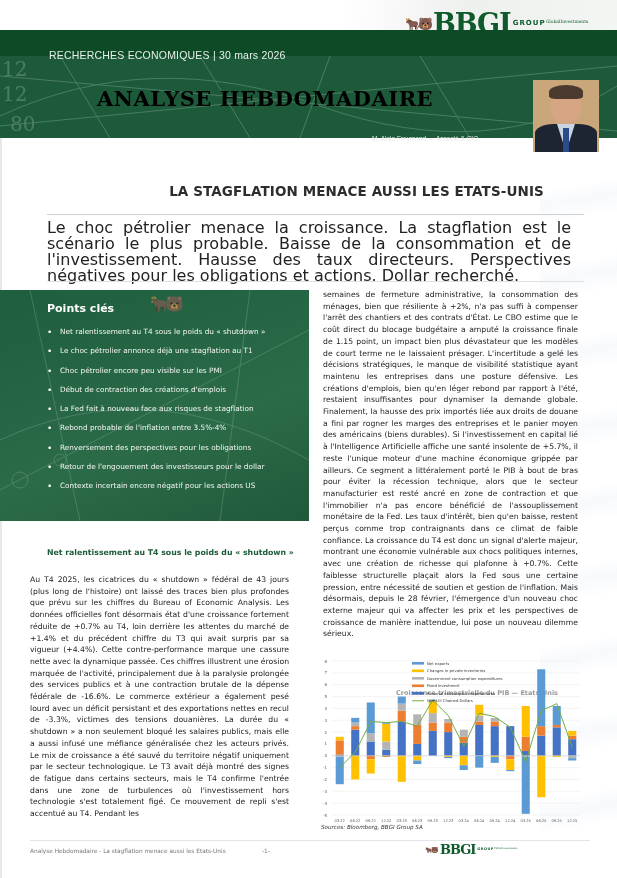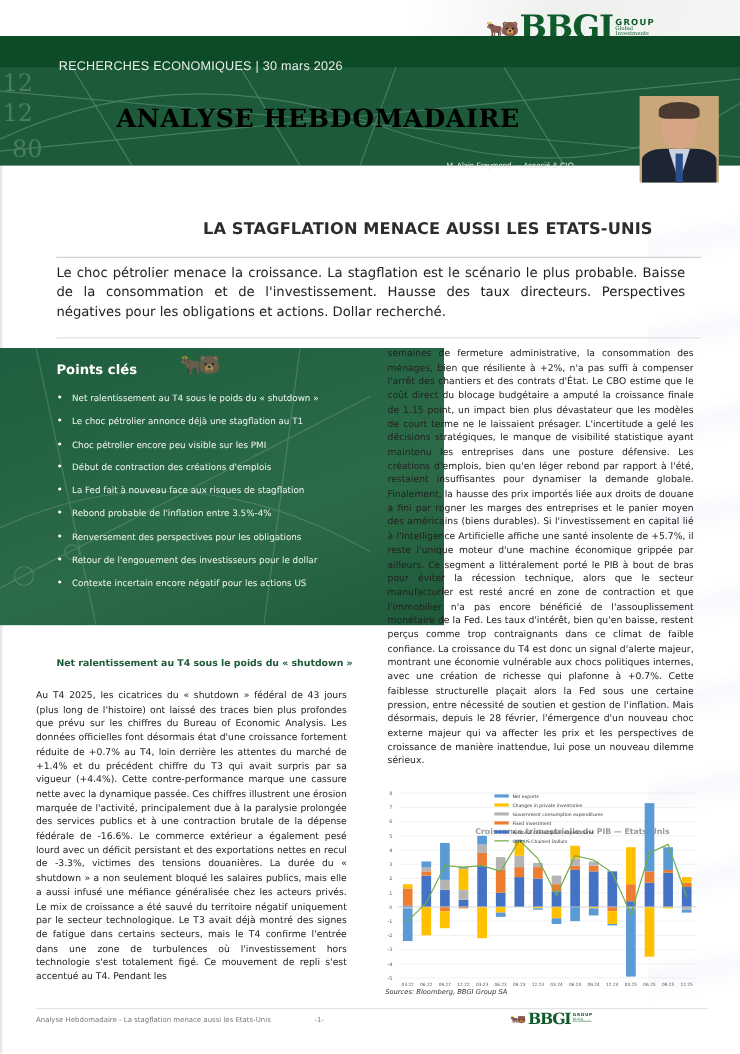--- a/index.html
+++ b/index.html
@@ -9,45 +9,45 @@
   .page { position: absolute; left: 0; top: 0; width: 617px; height: 878px; background: #fff; }
   .page-edge { position: absolute; left: 0; top: 0; width: 2px; height: 878px; background: #e8e8e8; }
 
   
   .top-bg { position: absolute; left: 0; top: 0; width: 617px; height: 42px;
     background: linear-gradient(100deg, #ffffff 55%, #eef0ee 75%, #f4f6f4 100%); }
   .logo { position: absolute; display: flex; align-items: center; }
   .logo-top { left: 405px; top: 10px; }
   .logo-animals { font-size: 12px; color: #9a9a9a; letter-spacing: -2px; margin-right: 2px; }
   .logo-bbgi { font-family: "DejaVu Serif", serif; font-weight: bold; color: #0e5a2a; font-size: 27px; letter-spacing: -1px; line-height: 1; }
-  .logo-side { display: flex; flex-direction: column; margin-left: 2px; line-height: 1; }
+  .logo-side { display: flex; flex-direction: row; margin-left: 2px; line-height: 1; }
   .logo-group { font-family: "DejaVu Sans", sans-serif; font-weight: bold; font-size: 7px; color: #0e5a2a; letter-spacing: 1px; }
   .logo-sub { font-family: "DejaVu Serif", serif; font-size: 4.5px; color: #0e5a2a; }
 
   
   .band { position: absolute; left: 0; top: 30px; width: 617px; height: 108px; background: #1c5a3a; overflow: hidden; }
   .band-top { position: absolute; left: 0; top: 0; width: 617px; height: 26px; background: #0d4a26; }
   .band-pattern { position: absolute; left: 0; top: 26px; width: 617px; height: 82px; opacity: 0.25; }
   .research { position: absolute; left: 49px; top: 49px; color: #e8efe9; font-family: "Liberation Sans", sans-serif; font-size: 10.5px; letter-spacing: 0.2px; }
   .main-title { position: absolute; left: 97px; top: 86px; color: #000000; font-family: "DejaVu Serif", serif; font-weight: bold; font-size: 21px; letter-spacing: 0.5px; }
   .author { position: absolute; left: 372px; top: 135px; color: #e6ece6; font-family: "Liberation Sans", sans-serif; font-size: 6.5px; }
   .photo { position: absolute; left: 533px; top: 80px; width: 66px; height: 72px; background: #c9a77a; overflow: hidden; }
   .photo .head { position: absolute; left: 18px; top: 8px; width: 30px; height: 36px; background: #d6a584; border-radius: 45% 45% 42% 42%; }
   .photo .hair { position: absolute; left: 16px; top: 5px; width: 34px; height: 14px; background: #4a3a30; border-radius: 50% 50% 20% 20%; }
   .photo .suit { position: absolute; left: 2px; top: 44px; width: 62px; height: 30px; background: #1d2432; border-radius: 30% 30% 0 0; }
   .photo .shirt { position: absolute; left: 24px; top: 44px; width: 18px; height: 28px; background: #c9d3e2; clip-path: polygon(0 0,100% 0,50% 100%); }
   .photo .tie { position: absolute; left: 30px; top: 48px; width: 6px; height: 26px; background: #2b4c8c; }
 
   
   .headline { position: absolute; left: 0; width: 617px; top: 183px; text-align: center; font-family: "DejaVu Sans", sans-serif; font-weight: bold; font-size: 13.5px; color: #2d2d2d; letter-spacing: 0.1px; margin-left: 48px; }
   .rule { position: absolute; height: 1px; background: #cfcfcf; }
-  .lead { position: absolute; left: 47px; top: 220px; width: 524px; font-family: "DejaVu Sans", sans-serif; font-size: 11px; line-height: 16px; color: #222; text-align: justify; text-align-last: left; }
-
-  
-  .keybox { position: absolute; left: 0; top: 290px; width: 370px; height: 231px; background: linear-gradient(160deg, #1f5e3e 0%, #2c6b48 60%, #1f5a3a 100%); overflow: hidden; }
+  .lead { position: absolute; left: 47px; top: 220px; width: 524px; font-family: "DejaVu Sans", sans-serif; font-size: 16px; line-height: 16px; color: #222; text-align: justify; text-align-last: left; }
+
+  
+  .keybox { position: absolute; left: 0; top: 290px; width: 309px; height: 231px; background: linear-gradient(160deg, #1f5e3e 0%, #2c6b48 60%, #1f5a3a 100%); overflow: hidden; }
   .keybox svg.bgpat { position: absolute; left: 0; top: 0; opacity: 0.18; }
   .key-title { position: absolute; left: 47px; top: 12px; color: #fff; font-family: "DejaVu Sans", sans-serif; font-weight: bold; font-size: 11px; }
   .key-animals { position: absolute; left: 150px; top: 5px; color: #b9ccbf; font-size: 15px; letter-spacing: -3px; opacity: 0.7; }
   .key-list { position: absolute; left: 46px; top: 36px; list-style: none; }
   .key-list li { position: relative; padding-left: 14px; color: #f2f6f2; font-family: "DejaVu Sans", sans-serif; font-size: 7.3px; height: 19.3px; line-height: 12px; }
   .key-list li::before { content: "•"; position: absolute; left: 1px; top: 0; color: #fff; font-size: 9px; }
 
   .sub-title { position: absolute; left: 47px; top: 548px; color: #1e5b3a; font-family: "DejaVu Sans", sans-serif; font-weight: bold; font-size: 7.8px; }
 
   .col { position: absolute; font-family: "DejaVu Sans", sans-serif; font-size: 7.7px; line-height: 11.7px; color: #222; text-align: justify; }

